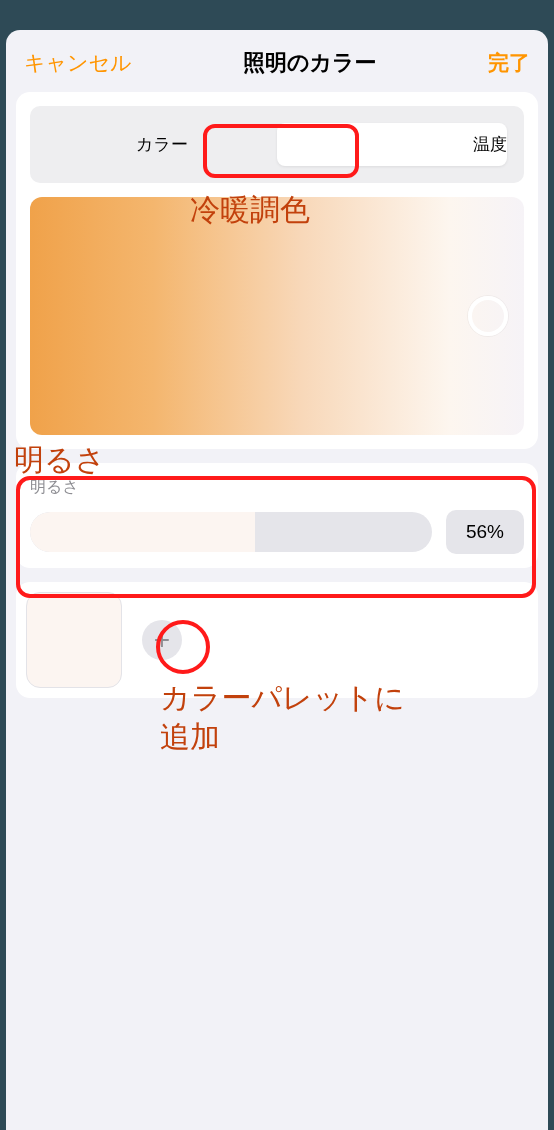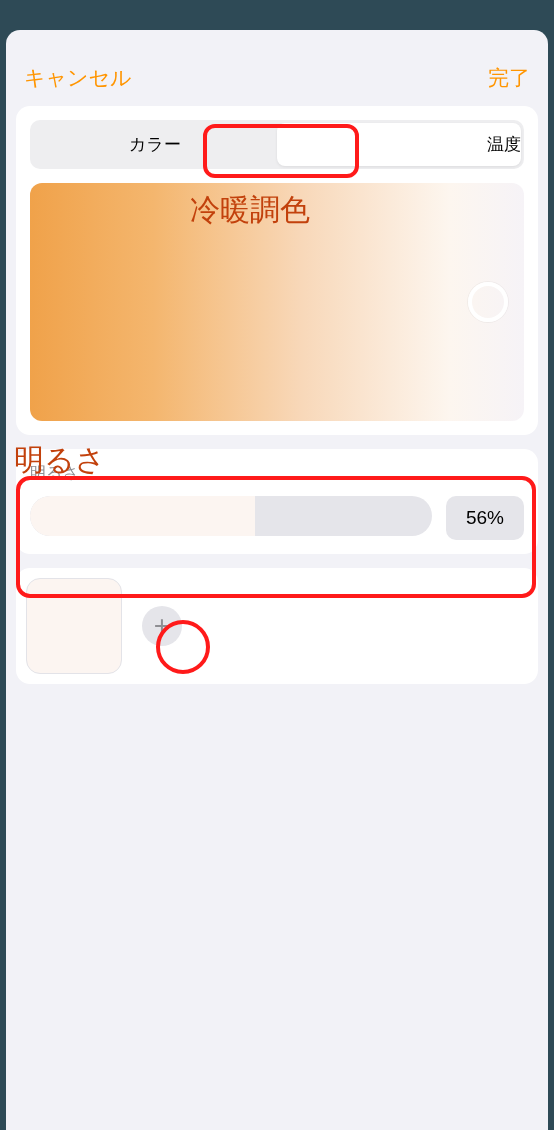--- a/index.html
+++ b/index.html
@@ -13,39 +13,40 @@
     position: absolute;
     left: 6px; right: 6px; top: 30px; bottom: 0;
     background: #f2f2f7;
     border-radius: 14px 14px 0 0;
     padding-top: 0;
   }
   .header {
     display: flex;
     align-items: center;
     justify-content: space-between;
-    padding: 34px 18px 14px 18px;
+    padding: 6px 18px 14px 18px;
+    margin-top: 12px;
   }
   .header .cancel { color: #ff9500; font-size: 21px; }
   .header .title  { color: #000; font-size: 22px; font-weight: 600; }
-  .header .done   { color: #ff9500; font-size: 21px; font-weight: 400; }
+  .header .done   { color: #ff9500; font-size: 21px; font-weight: 700; }
 
   .card {
     margin: 0 10px 14px 10px;
     background: #ffffff;
     border-radius: 14px;
     padding: 14px;
   }
 
   
   .seg {
     display: flex;
     background: #eeeef0;
     border-radius: 10px;
-    padding: 3px;
+    padding: 17px;
     gap: 0;
   }
   .seg-btn {
     flex: 1;
     text-align: center;
     font-size: 17px;
     padding: 10px 0;
     border-radius: 8px;
     color: #000;
   }
@@ -80,20 +81,21 @@
   }
 
   
   .bright-label {
     font-size: 16px;
     color: #8e8e93;
     margin-bottom: 12px;
   }
   .bright-row {
     display: flex;
+    align-items: center;
     gap: 14px;
   }
   .bright-track {
     flex: 1;
     height: 40px;
     border-radius: 20px;
     background: #e5e5ea;
     position: relative;
     overflow: hidden;
   }
@@ -163,20 +165,21 @@
     white-space: pre;
   }
 </style>
 </head>
 <body>
 
 <div class="sheet">
 
   <div class="header">
     <span class="cancel">キャンセル</span>
+    <span class="title">照明のカラー</span>
     <span class="done">完了</span>
   </div>
 
   <div class="card">
     <div class="seg">
       <div class="seg-btn">カラー</div>
       <div class="seg-btn active">温度</div>
     </div>
     <div class="temp-area">
       <div class="temp-handle"></div>
@@ -202,14 +205,16 @@
     </div>
   </div>
 
   <div class="anno-box" style="left:197px; top:94px; width:156px; height:54px; border-radius:12px;"></div>
   <span class="anno-text" style="left:184px; top:160px;">冷暖調色</span>
 
   <div class="anno-box" style="left:10px; top:446px; width:520px; height:122px;"></div>
   <span class="anno-text" style="left:8px; top:410px;">明るさ</span>
 
   <div class="anno-circle" style="left:150px; top:590px; width:54px; height:54px;"></div>
+  <span class="anno-text" style="left:154px; top:648px;">カラーパレットに
+追加</span>
 
 </div>
 
 </body></html>

